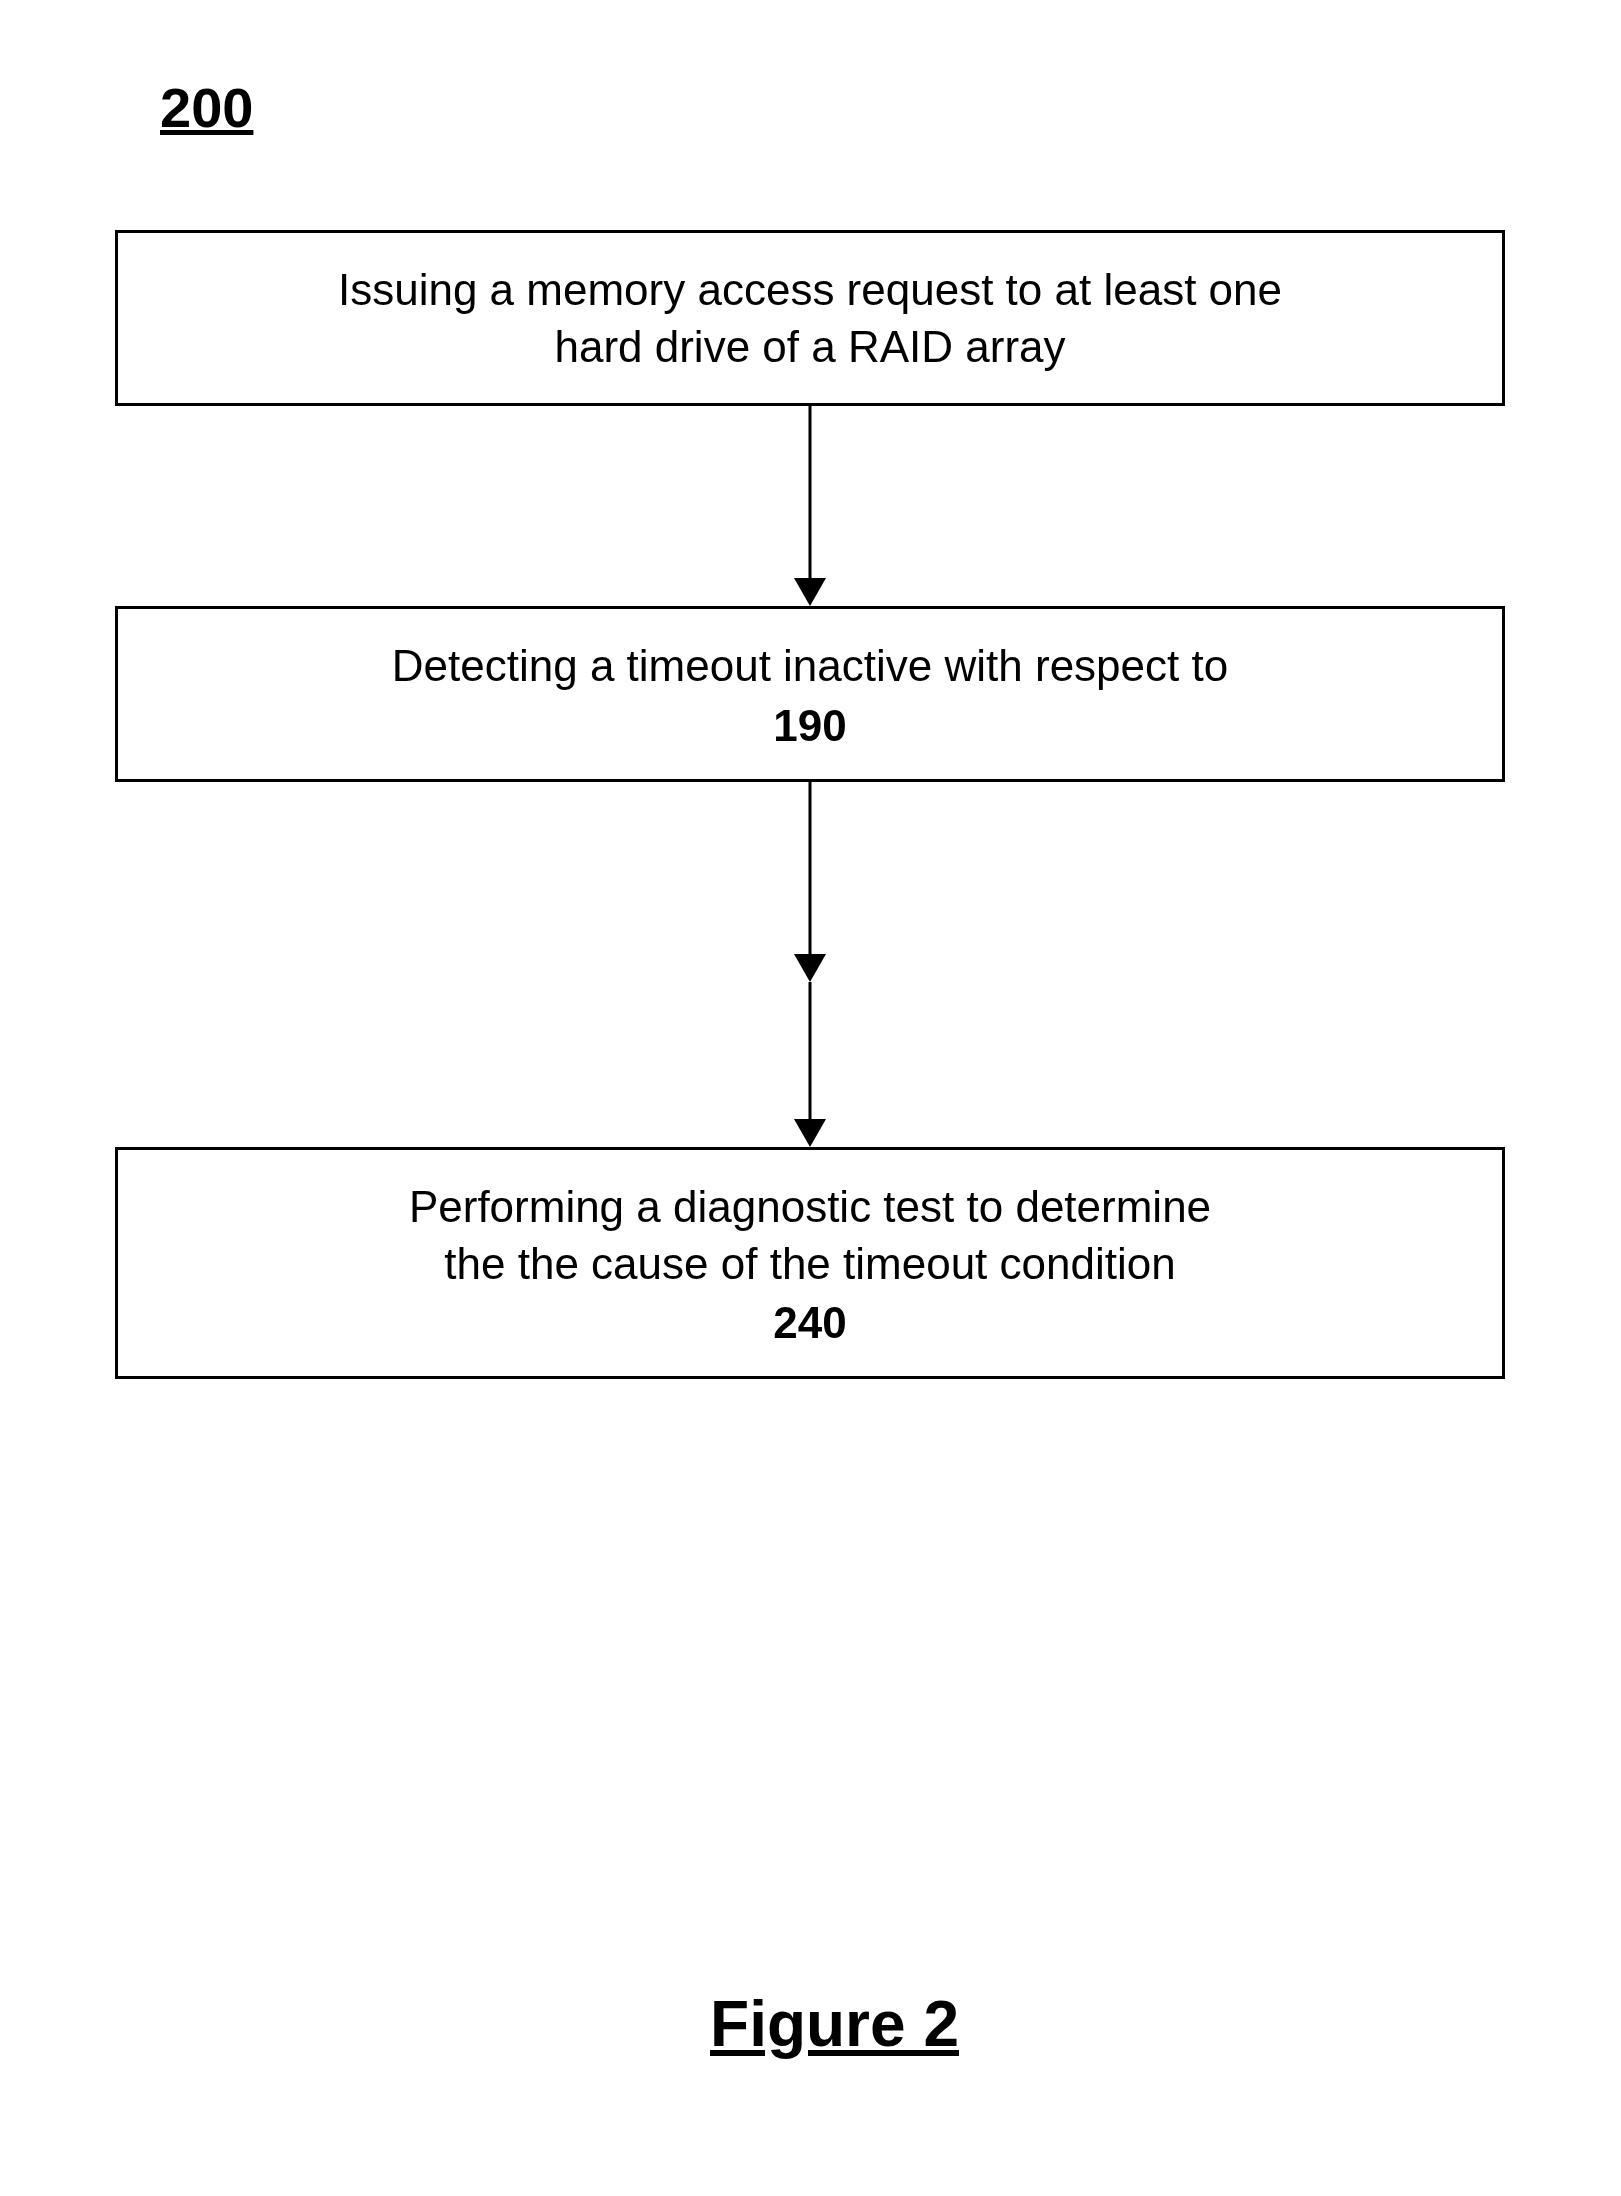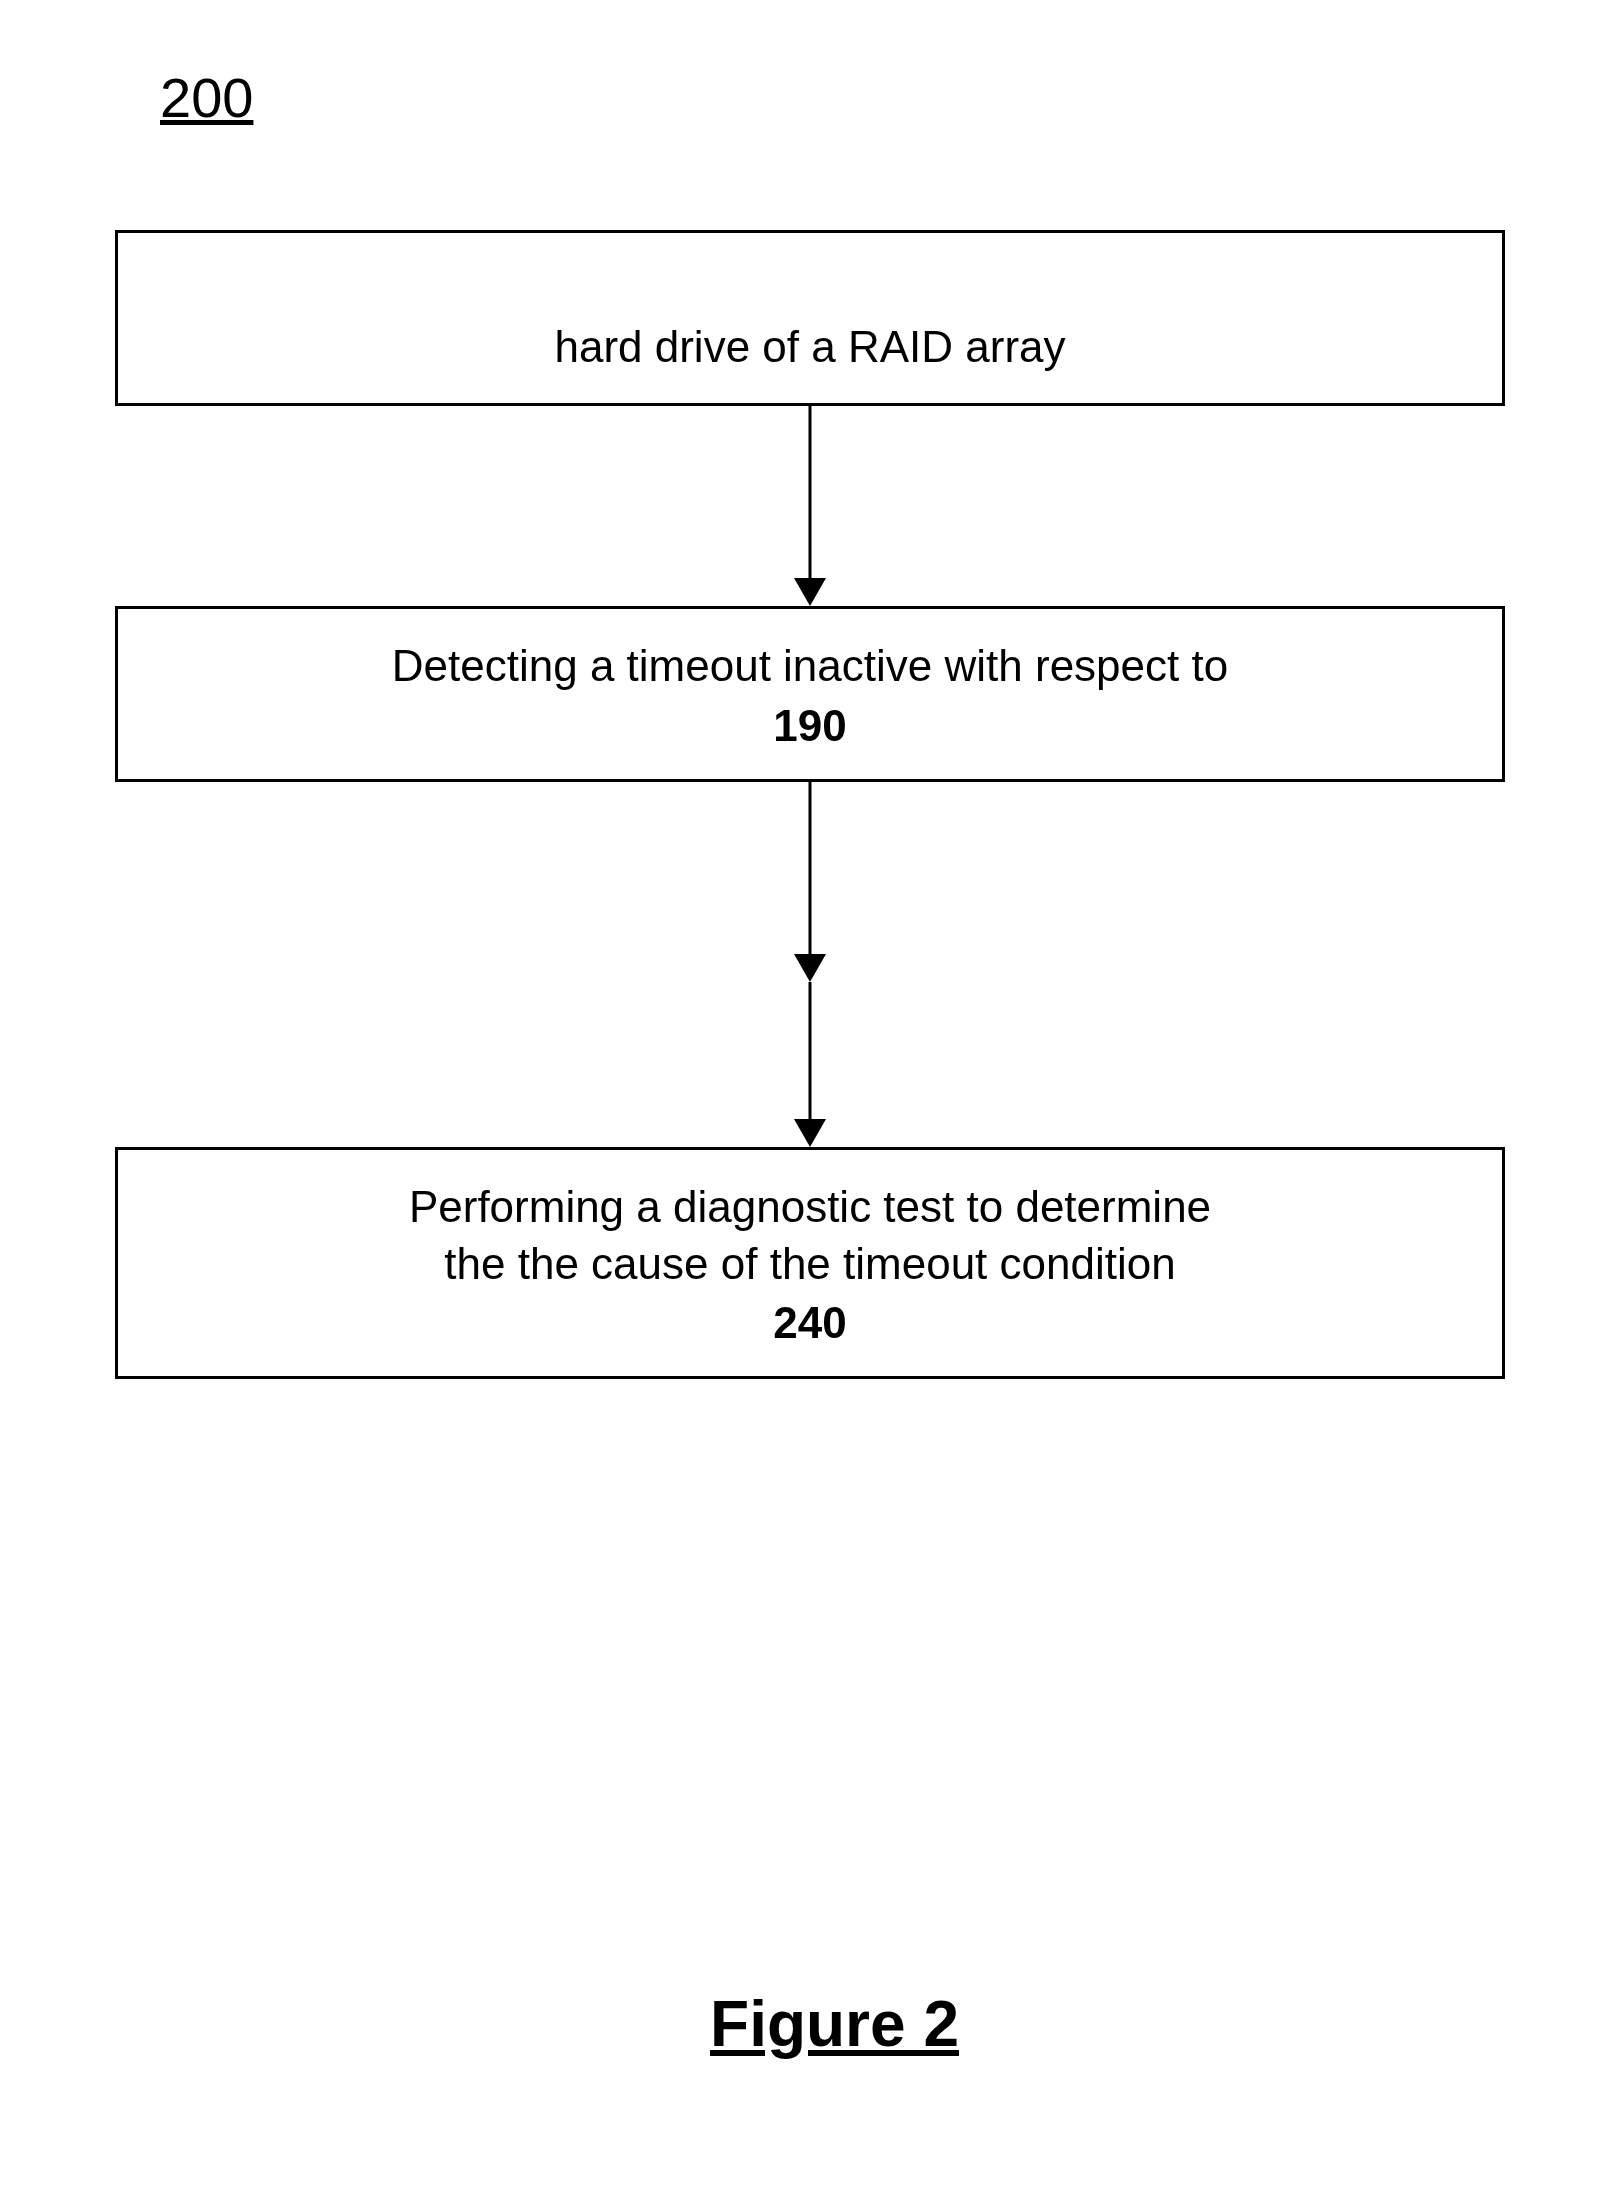--- a/index.html
+++ b/index.html
@@ -9,24 +9,24 @@
     font-family: Arial, Helvetica, sans-serif;
   }
   .page {
     width: 1621px;
     height: 2196px;
     position: relative;
     background: #ffffff;
   }
   .figure-number {
     position: absolute;
-    top: 65px;
+    top: 75px;
     left: 160px;
     font-size: 56px;
-    font-weight: normal;
+    font-weight: bold;
     text-decoration: underline;
     color: #000;
   }
   .flow {
     position: absolute;
     top: 230px;
     left: 115px;
     width: 1390px;
   }
   .box {
@@ -94,21 +94,21 @@
 <body>
 
 <div class="page">
 
   <div class="figure-number">200</div>
 
   <div class="flow">
 
     <div class="box">
       <div class="desc">
-        <br>
+        <span>Issuing a memory access request to at least one</span><br>
         <span>hard drive of a RAID array</span>
       </div>
     </div>
 
     <div class="arrow-wrap">
       <div class="arrow-line"></div>
       <div class="arrow-head"></div>
     </div>
 
     <div class="box">

